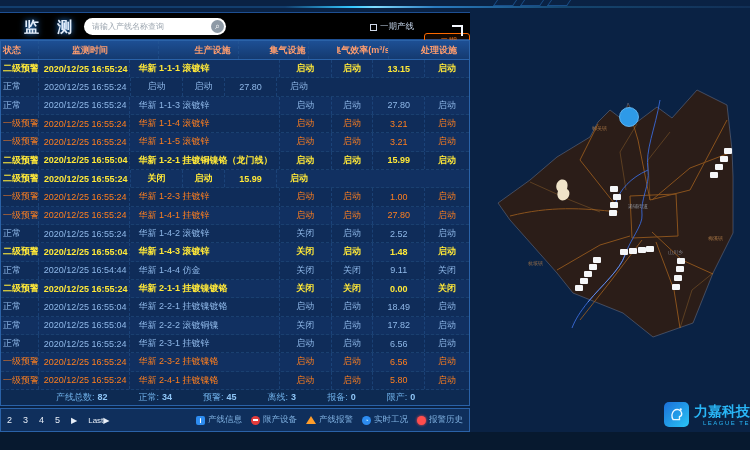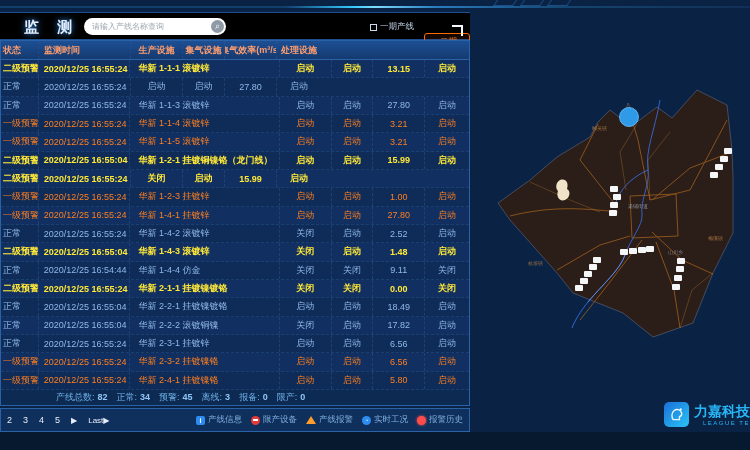--- a/index.html
+++ b/index.html
@@ -32,39 +32,39 @@
     display:flex; align-items:center; gap:3px; font-size:8.5px; color:#ff7a1a; cursor:pointer; background:rgba(255,106,0,.08);margin-top:16px; }
   .phase2::after { content:""; position:absolute; left:2px; right:2px; bottom:-3px; border-bottom:1px dotted #ff8a3a; }
   .cbox-on { width:7px; height:7px; border:1px solid #ff7a1a; color:#ff7a1a; font-size:7px; line-height:7px; text-align:center; }
   .corner-bracket { position:absolute; left:452px; top:12px; width:11px; height:11px;
     border-top:2px solid #f5f8ff; border-right:2px solid #f5f8ff; }
 
   
   .table-panel { position:absolute; top:40px; left:0; width:470px; height:366px; background:#0d2a52;
     border:1px solid #2a62a8; display:flex; flex-direction:column; }
   .thead { display:flex; height:19px; background:linear-gradient(#1d4f94,#143a70); align-items:center;
-    border-bottom:1px solid #2a62a8; flex:none; }
+    border-bottom:1px solid #2a62a8; flex:none;gap:28px; }
   .thead .cell { color:#ff9d6e; font-weight:bold; font-size:9px; }
   .tbody { flex:1; display:flex; flex-direction:column; }
   .trow { flex:1; display:flex; align-items:flex-start; border-bottom:1px dashed #1a4070; background:#113061; }
   .trow:nth-child(even) { background:#0f2c59; }
   .cell { font-size:9px; overflow:hidden; white-space:nowrap; border-right:1px dashed rgba(40,90,150,.45); height:100%;
     display:flex; align-items:center; }
   .c0 { width:38px; padding-left:2px; }
   .c1 { width:92px; padding-left:5px; }
   .c2 { width:150px; padding-left:8px; }
   .c3 { width:52px; justify-content:center; }
   .c4 { width:42px; justify-content:center; }
   .c5 { width:52px; justify-content:center; }
   .c6 { width:44px; justify-content:center; border-right:none; }
   .trow.normal .cell { color:#8fb8e8; }
   .trow.warn1  .cell { color:#ff7f1e; font-weight:normal; }
   .trow.warn2  .cell { color:#ffe838; font-weight:bold; }
 
-  .summary { flex:none; height:15px; display:flex; align-items:center; gap:9px; padding-left:55px;
+  .summary { flex:none; height:15px; display:flex; align-items:center; gap:31px; padding-left:55px;
     font-size:9px; color:#6fb0e8; background:#0d2a52; }
   .summary b { font-weight:bold; color:#8fc6f7; margin-left:3px; }
 
   
   .footer-bar { position:absolute; top:408px; left:0; width:470px; height:24px; background:#0f2f5c;
     border:1px solid #2a62a8; display:flex; align-items:center; justify-content:space-between; padding:0 6px; }
   .pager { display:flex; align-items:center; gap:11px; font-size:9px; color:#e8eff8; }
   .page-num { cursor:pointer; }
   .pager-arrow { font-size:8px; cursor:pointer; }
   .legend { display:flex; align-items:center; gap:9px; font-size:8.5px; color:#7fb0e0; }

